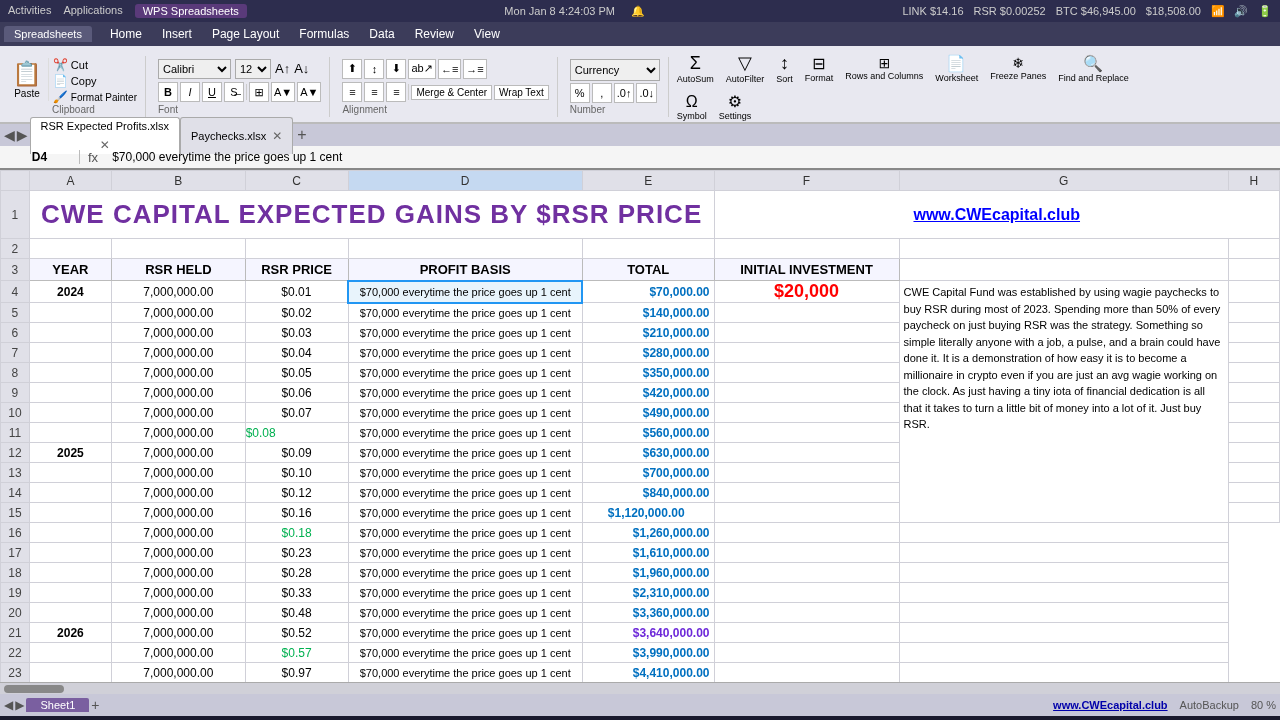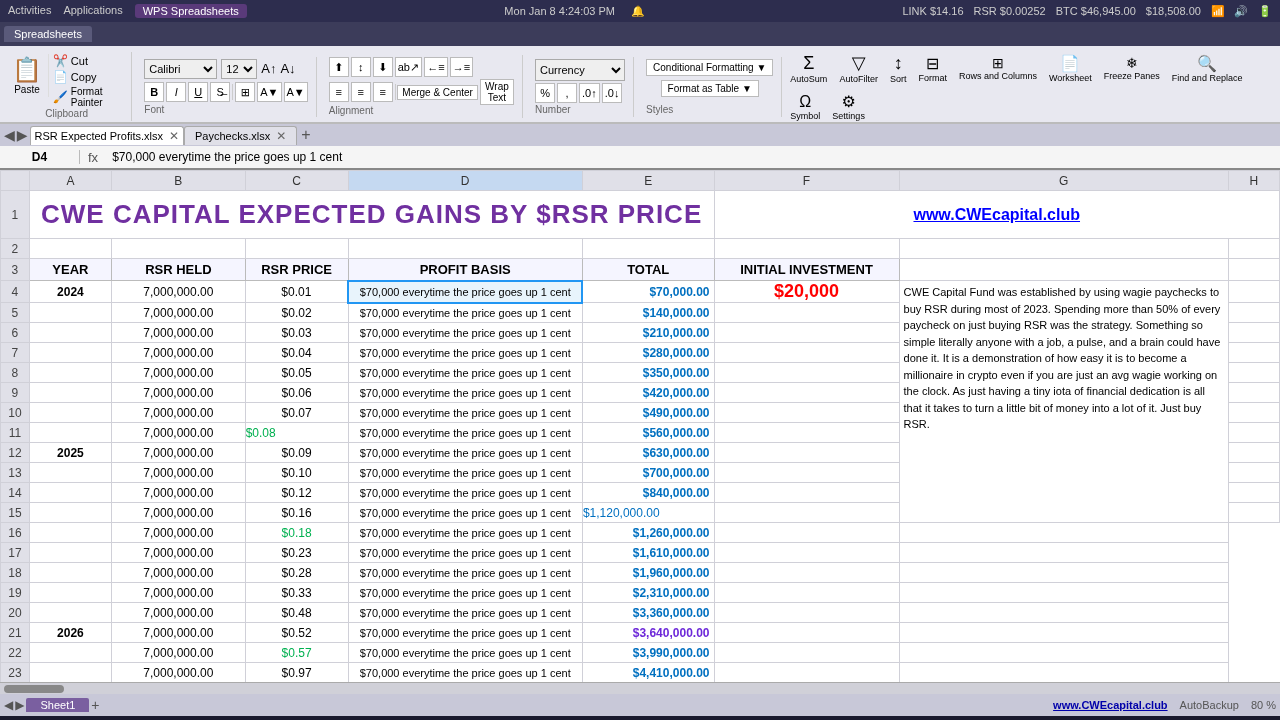--- a/index.html
+++ b/index.html
@@ -119,20 +119,29 @@
     <span>$18,508.00</span>
     <span>📶</span>
     <span>🔊</span>
     <span>🔋</span>
   </div>
 </div>
 
 <div class="menu-bar">
   <div class="app-tabs">
     <span class="app-tab">Spreadsheets</span>
+  </div>
+  <div class="menu-items">
+    <span class="menu-item">Home</span>
+    <span class="menu-item">Insert</span>
+    <span class="menu-item">Page Layout</span>
+    <span class="menu-item">Formulas</span>
+    <span class="menu-item">Data</span>
+    <span class="menu-item">Review</span>
+    <span class="menu-item">View</span>
   </div>
 </div>
 
 <div style="background:#e8e8f0;border-bottom:2px solid #bbb;height:78px;display:flex;flex-direction:column;">
 
   <div style="display:flex;align-items:center;padding:4px 6px;gap:4px;flex:1;">
 
     <div style="display:flex;flex-direction:column;align-items:center;border-right:1px solid #ccc;padding:0 8px 2px 4px;min-height:60px;justify-content:space-between;">
       <div style="display:flex;gap:4px;align-items:flex-start;margin-top:2px;">
         <div style="display:flex;flex-direction:column;align-items:center;cursor:pointer;padding:2px;border-right:1px solid #ddd;padding-right:6px;">
@@ -205,27 +214,20 @@
       </div>
       <div style="display:flex;gap:2px;align-items:center;margin-top:2px;">
         <button class="ft-btn">%</button>
         <button class="ft-btn">,</button>
         <button class="ft-btn">.0↑</button>
         <button class="ft-btn">.0↓</button>
       </div>
       <div style="font-size:10px;color:#666;">Number</div>
     </div>
 
-    <div style="display:flex;flex-direction:column;border-right:1px solid #ccc;padding:0 8px 2px;min-height:60px;justify-content:space-between;">
-      <div style="display:flex;flex-direction:column;gap:4px;margin-top:2px;align-items:center;">
-        <button style="font-size:10px;padding:2px 6px;border:1px solid #bbb;background:#fff;cursor:pointer;white-space:nowrap;">Conditional Formatting ▼</button>
-        <button style="font-size:10px;padding:2px 6px;border:1px solid #bbb;background:#fff;cursor:pointer;white-space:nowrap;">Format as Table ▼</button>
-      </div>
-      <div style="font-size:10px;color:#666;">Styles</div>
-    </div>
 
     <div style="display:flex;gap:4px;align-items:center;flex-wrap:wrap;max-width:500px;">
       <div style="display:flex;flex-direction:column;align-items:center;cursor:pointer;padding:2px 4px;">
         <span style="font-size:18px;">Σ</span>
         <span style="font-size:9px;">AutoSum</span>
       </div>
       <div style="display:flex;flex-direction:column;align-items:center;cursor:pointer;padding:2px 4px;">
         <span style="font-size:18px;">▽</span>
         <span style="font-size:9px;">AutoFilter</span>
       </div>
@@ -262,21 +264,21 @@
         <span style="font-size:9px;">Settings</span>
       </div>
     </div>
   </div>
 </div>
 
 <div class="file-tabs" style="background:#c8c8d8;height:22px;display:flex;align-items:center;padding:0 4px;gap:2px;">
   <button style="background:transparent;border:none;cursor:pointer;font-size:14px;color:#555;">◀</button>
   <button style="background:transparent;border:none;cursor:pointer;font-size:14px;color:#555;">▶</button>
   <div style="display:flex;gap:0;">
-    <div style="background:#fff;border:1px solid #aaa;border-bottom:none;padding:2px 4px;font-size:11px;cursor:pointer;border-radius:3px 3px 0 0;display:flex;align-items:center;gap:6px;">
+    <div style="background:#fff;border:1px solid #aaa;border-bottom:none;padding:2px 10px;font-size:11px;cursor:pointer;border-radius:3px 3px 0 0;display:flex;align-items:center;gap:6px;flex-direction:column;">
       <span>RSR Expected Profits.xlsx</span>
       <span style="color:#666;font-size:12px;">✕</span>
     </div>
     <div style="background:#e0e0e8;border:1px solid #aaa;border-bottom:none;padding:2px 10px;font-size:11px;cursor:pointer;border-radius:3px 3px 0 0;display:flex;align-items:center;gap:6px;">
       <span>Paychecks.xlsx</span>
       <span style="color:#666;font-size:12px;">✕</span>
     </div>
     <button style="background:transparent;border:none;cursor:pointer;font-size:16px;color:#555;padding:0 4px;">+</button>
   </div>
 </div>
@@ -467,21 +469,21 @@
         <td style="border:1px solid #d0d0d8;"></td>
         <td style="border:1px solid #d0d0d8;"></td>
       </tr>
 
       <tr style="height:20px;">
         <td class="c0">15</td>
         <td style="border:1px solid #d0d0d8;"></td>
         <td style="text-align:center;border:1px solid #d0d0d8;">7,000,000.00</td>
         <td style="text-align:center;border:1px solid #d0d0d8;">$0.16</td>
         <td style="text-align:center;font-size:11px;border:1px solid #d0d0d8;">$70,000 everytime the price goes up 1 cent</td>
-        <td style="text-align:left;color:#0070c0;font-weight:normal;border:1px solid #d0d0d8;padding-right:4px;margin-top:16px;">$1,120,000.00</td>
+        <td style="text-align:center;color:#0070c0;font-weight:bold;border:1px solid #d0d0d8;padding-right:4px;margin-top:16px;">$1,120,000.00</td>
         <td style="border:1px solid #d0d0d8;"></td>
         <td style="border:1px solid #d0d0d8;"></td>
       </tr>
 
       <tr style="height:20px;">
         <td class="c0">16</td>
         <td style="border:1px solid #d0d0d8;"></td>
         <td style="text-align:center;border:1px solid #d0d0d8;">7,000,000.00</td>
         <td style="text-align:center;color:#00b050;border:1px solid #d0d0d8;">$0.18</td>
         <td style="text-align:center;font-size:11px;border:1px solid #d0d0d8;">$70,000 everytime the price goes up 1 cent</td>

